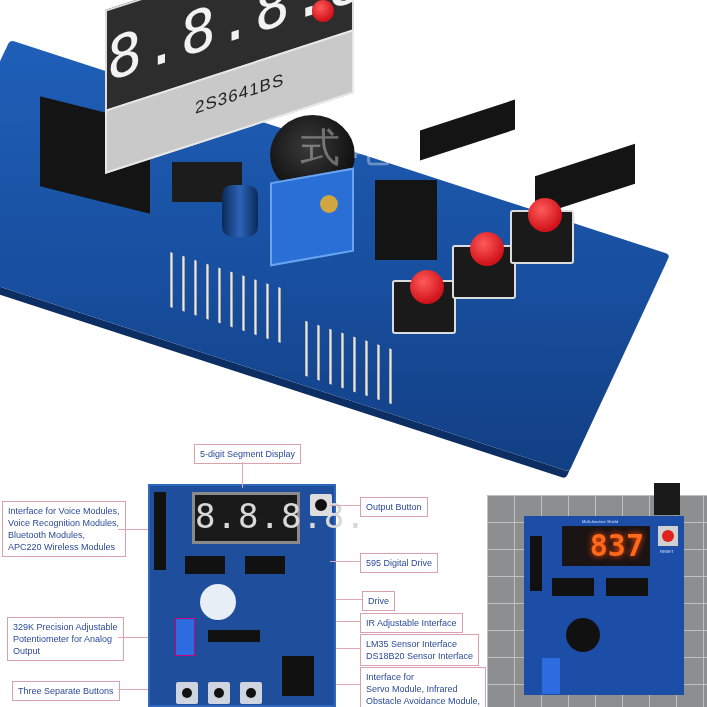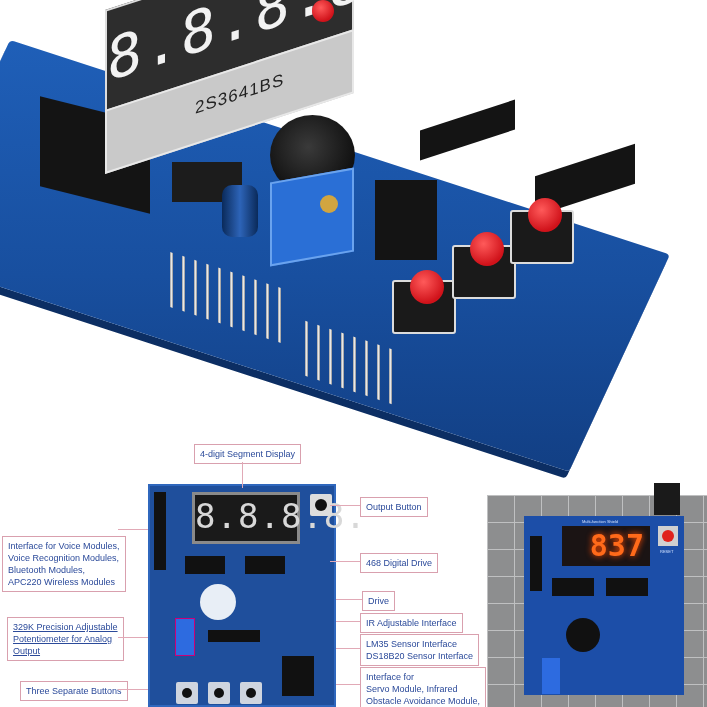--- a/index.html
+++ b/index.html
@@ -107,20 +107,21 @@
 
   <div class="seg-block">
     <div class="seg-top">8.8.8.8.</div>
     <div class="seg-side"></div>
     <div class="seg-label">2S3641BS</div>
   </div>
 
   <div class="btn-red" style="left:312px;top:0px;width:22px;height:22px;"></div>
 
   <div class="buzzer"></div>
+  <div class="watermark">式 电</div>
   <div class="ic"></div>
   <div class="cap"></div>
   <div class="pot"></div>
   <div class="pot-screw"></div>
 
   <div class="hdr-black" style="left:420px;top:115px;width:95px;height:30px;transform:skewY(-18deg);"></div>
   <div class="hdr-black" style="left:375px;top:180px;width:62px;height:80px;"></div>
   <div class="hdr-black" style="left:535px;top:160px;width:100px;height:40px;transform:skewY(-18deg);"></div>
 
   <div class="btn-base" style="left:392px;top:280px;"></div>
@@ -139,56 +140,56 @@
   <div class="ic2" style="left:95px;"></div>
   <div class="buzz2"></div>
   <div class="pot2"></div>
   <div class="hdr2" style="left:58px;top:144px;width:52px;height:12px;"></div>
   <div class="hdr2" style="left:132px;top:170px;width:32px;height:40px;"></div>
   <div class="btn2" style="left:26px;"></div>
   <div class="btn2" style="left:58px;"></div>
   <div class="btn2" style="left:90px;"></div>
 </div>
 
-<div class="ann" style="left:194px;top:444px;">4-digit Segment Display</div>
+<div class="ann" style="left:194px;top:444px;">5-digit Segment Display</div>
 <div class="ann-vline" style="left:242px;top:462px;height:26px;"></div>
 
 <div class="ann" style="left:360px;top:497px;">Output Button</div>
 <div class="ann-line" style="left:330px;top:505px;width:30px;"></div>
 
-<div class="ann" style="left:360px;top:553px;">468 Digital Drive</div>
+<div class="ann" style="left:360px;top:553px;">595 Digital Drive</div>
 <div class="ann-line" style="left:330px;top:561px;width:30px;"></div>
 
 <div class="ann" style="left:362px;top:591px;">Drive</div>
 <div class="ann-line" style="left:336px;top:599px;width:26px;"></div>
 
 <div class="ann" style="left:360px;top:613px;">IR Adjustable Interface</div>
 <div class="ann-line" style="left:336px;top:621px;width:24px;"></div>
 
 <div class="ann" style="left:360px;top:634px;">LM35 Sensor Interface
 DS18B20 Sensor Interface</div>
 <div class="ann-line" style="left:336px;top:648px;width:24px;"></div>
 
 <div class="ann" style="left:360px;top:667px;border-bottom:none;">Interface for
 Servo Module, Infrared
 Obstacle Avoidance Module,</div>
 <div class="ann-line" style="left:336px;top:684px;width:24px;"></div>
 
-<div class="ann" style="left:2px;top:501px;margin-top:35px;">Interface for Voice Modules,
+<div class="ann" style="left:2px;top:501px;">Interface for Voice Modules,
 Voice Recognition Modules,
 Bluetooth Modules,
 APC220 Wireless Modules</div>
 <div class="ann-line" style="left:118px;top:529px;width:30px;"></div>
 
-<div class="ann" style="left:7px;top:617px;text-decoration:underline;">329K Precision Adjustable
+<div class="ann" style="left:7px;top:617px;">329K Precision Adjustable
 Potentiometer for Analog
 Output</div>
 <div class="ann-line" style="left:118px;top:637px;width:30px;"></div>
 
-<div class="ann" style="left:20px;top:681px;">Three Separate Buttons</div>
+<div class="ann" style="left:12px;top:681px;">Three Separate Buttons</div>
 <div class="ann-line" style="left:118px;top:689px;width:30px;"></div>
 
 <div class="abs photo">
   <div class="pcb3">
     <div class="dc3"></div>
     <div class="tiny" style="left:58px;top:3px;">Multi-function Shield</div>
     <div class="seg3">837</div>
     <div class="reset3"></div>
     <div class="tiny" style="left:136px;top:33px;">RESET</div>
     <div class="hdr2" style="left:6px;top:20px;width:12px;height:55px;"></div>

